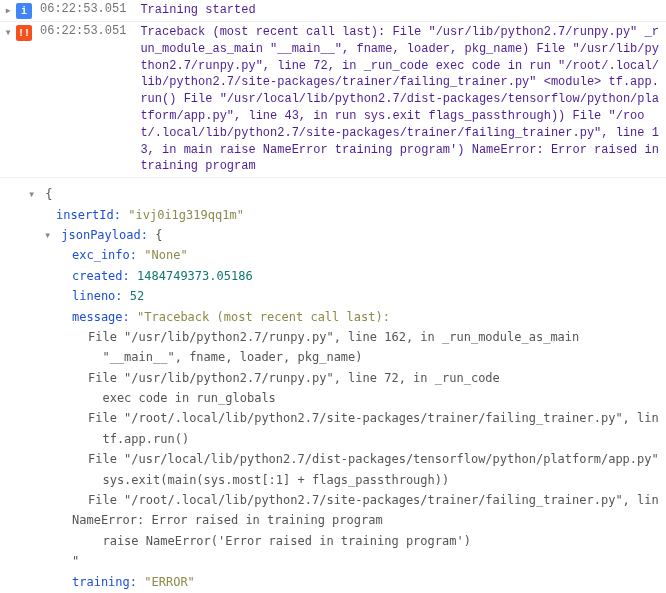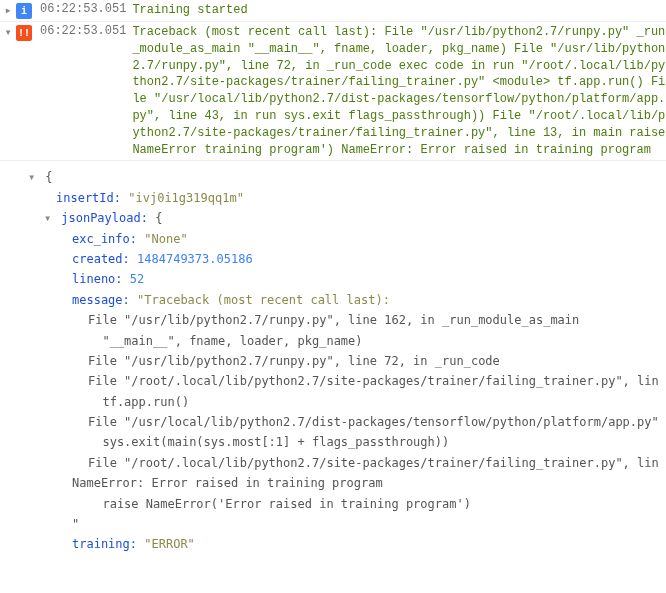--- a/index.html
+++ b/index.html
@@ -46,24 +46,25 @@
   .sev-info { background: #4285f4; }
   .sev-error { background: #f4511e; }
   .timestamp {
     flex: 0 0 90px;
     color: #737373;
     padding-right: 6px;
     white-space: nowrap;
   }
   .msg {
     flex: 1;
-    color: #4d7c0f;
+    color: #4c1d95;
     line-height: 1.4;
     word-break: break-all;
     overflow: hidden;
+    margin-left: 8px;
   }
   .msg-clip { white-space: nowrap; overflow: hidden; text-overflow: clip; }
   .detail-block {
     padding: 6px 0 6px 40px;
     font-family: Menlo, Monaco, Consolas, monospace;
     font-size: 12px;
     line-height: 1.7;
     color: #555;
   }
   .node { white-space: nowrap; }
@@ -72,21 +73,21 @@
   .caret {
     display: inline-block;
     width: 10px;
     color: #888;
     cursor: pointer;
     user-select: none;
     margin-left: -12px;
   }
   .key { color: #1d4ed8; }
   .str { color: #8a8a4a; }
-  .num { color: #3b82f6; }
+  .num { color: #0f766e; }
   .brace { color: #555; }
   .tb-line {
     white-space: pre;
     padding-left: 48px;
     color: #555;
     overflow: hidden;
     text-overflow: clip;
   }
 </style>
 </head>
@@ -136,20 +137,21 @@
     <span class="num">52</span>
   </div>
   <div class="node indent2">
     <span class="key">message:</span>
     <span class="str">"Traceback (most recent call last):</span>
   </div>
 
   <div class="tb-line">File "/usr/lib/python2.7/runpy.py", line 162, in _run_module_as_main</div>
   <div class="tb-line">  "__main__", fname, loader, pkg_name)</div>
   <div class="tb-line">File "/usr/lib/python2.7/runpy.py", line 72, in _run_code</div>
+  <div class="tb-line">  exec code in run_globals</div>
   <div class="tb-line">File "/root/.local/lib/python2.7/site-packages/trainer/failing_trainer.py", lin</div>
   <div class="tb-line">  tf.app.run()</div>
   <div class="tb-line">File "/usr/local/lib/python2.7/dist-packages/tensorflow/python/platform/app.py"</div>
   <div class="tb-line">  sys.exit(main(sys.most[:1] + flags_passthrough))</div>
   <div class="tb-line">File "/root/.local/lib/python2.7/site-packages/trainer/failing_trainer.py", lin</div>
   <div class="tb-line" style="padding-left:32px;">NameError: Error raised in training program</div>
   <div class="tb-line">  raise NameError('Error raised in training program')</div>
   <div class="tb-line" style="padding-left:32px;">"</div>
 
   <div class="node indent2">

